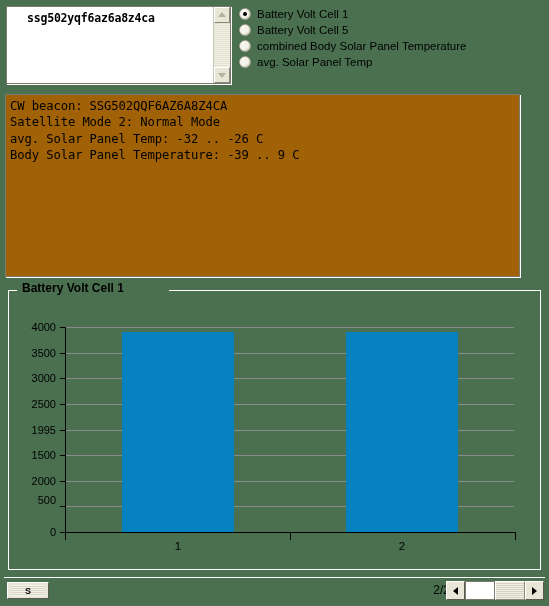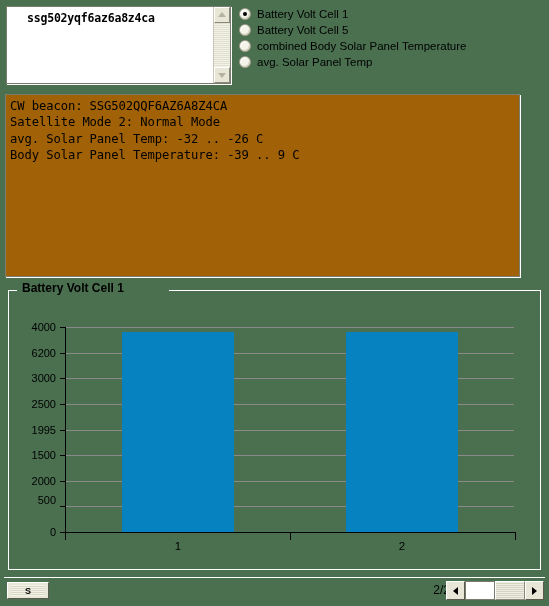--- a/index.html
+++ b/index.html
@@ -382,21 +382,21 @@
 <div id="plot">
   <div id="plot-inner">
     <div id="y-axis-line"></div>
     <div id="x-axis-line"></div>
     <div id="grid-container">
         <div class="gridline" style="top: 0px;"></div>
         <div class="axis-tick" style="top: 0px;"></div>
         <div class="ytick-label" style="top: 0px;">4000</div>
         <div class="gridline" style="top: 26px;"></div>
         <div class="axis-tick" style="top: 26px;"></div>
-        <div class="ytick-label" style="top: 26px;">6200</div>
+        <div class="ytick-label" style="top: 26px;">3500</div>
         <div class="gridline" style="top: 51px;"></div>
         <div class="axis-tick" style="top: 51px;"></div>
         <div class="ytick-label" style="top: 51px;">3000</div>
         <div class="gridline" style="top: 77px;"></div>
         <div class="axis-tick" style="top: 77px;"></div>
         <div class="ytick-label" style="top: 77px;">2500</div>
         <div class="gridline" style="top: 103px;"></div>
         <div class="axis-tick" style="top: 103px;"></div>
         <div class="ytick-label" style="top: 103px;">1995</div>
         <div class="gridline" style="top: 128px;"></div>

